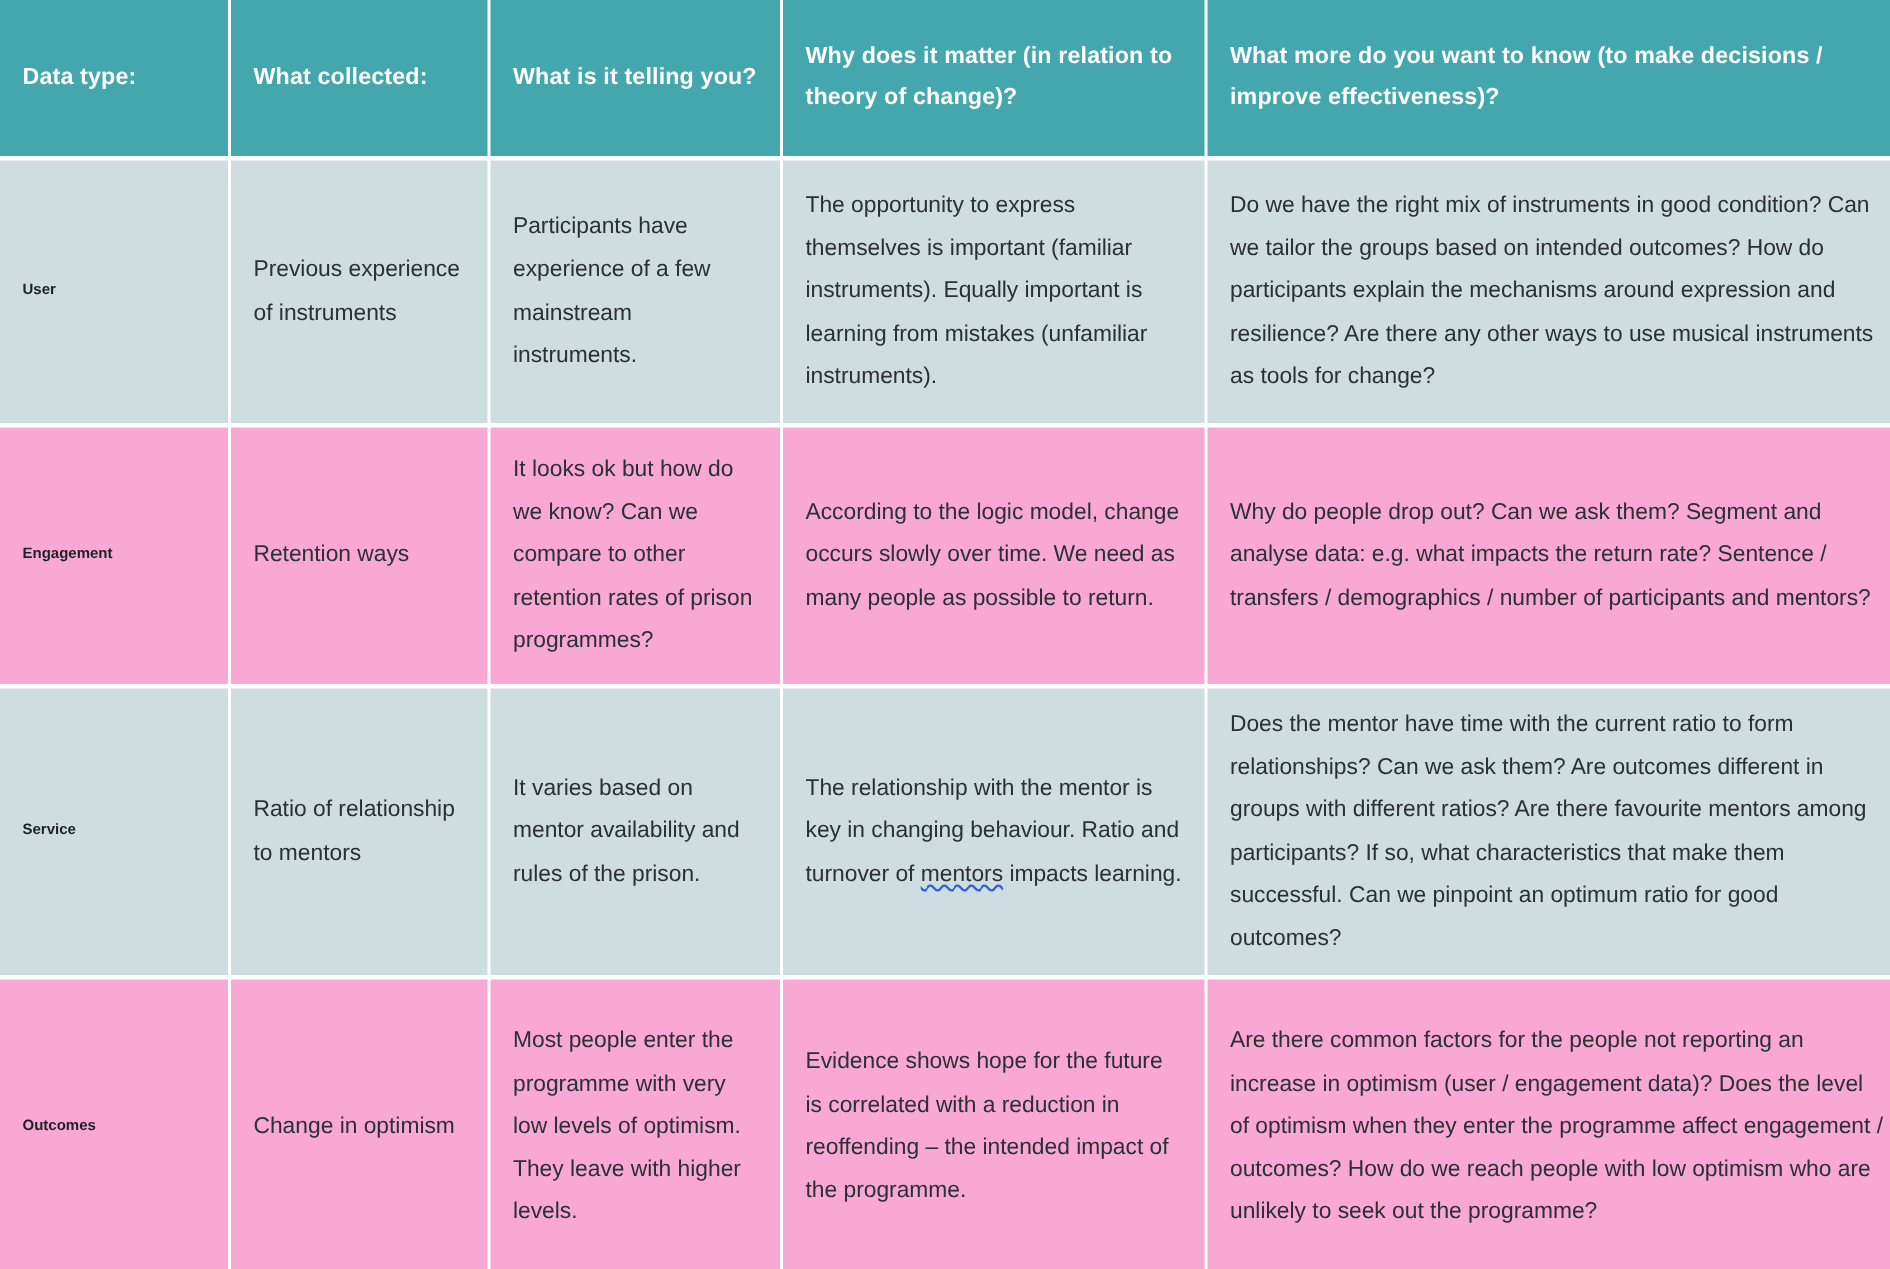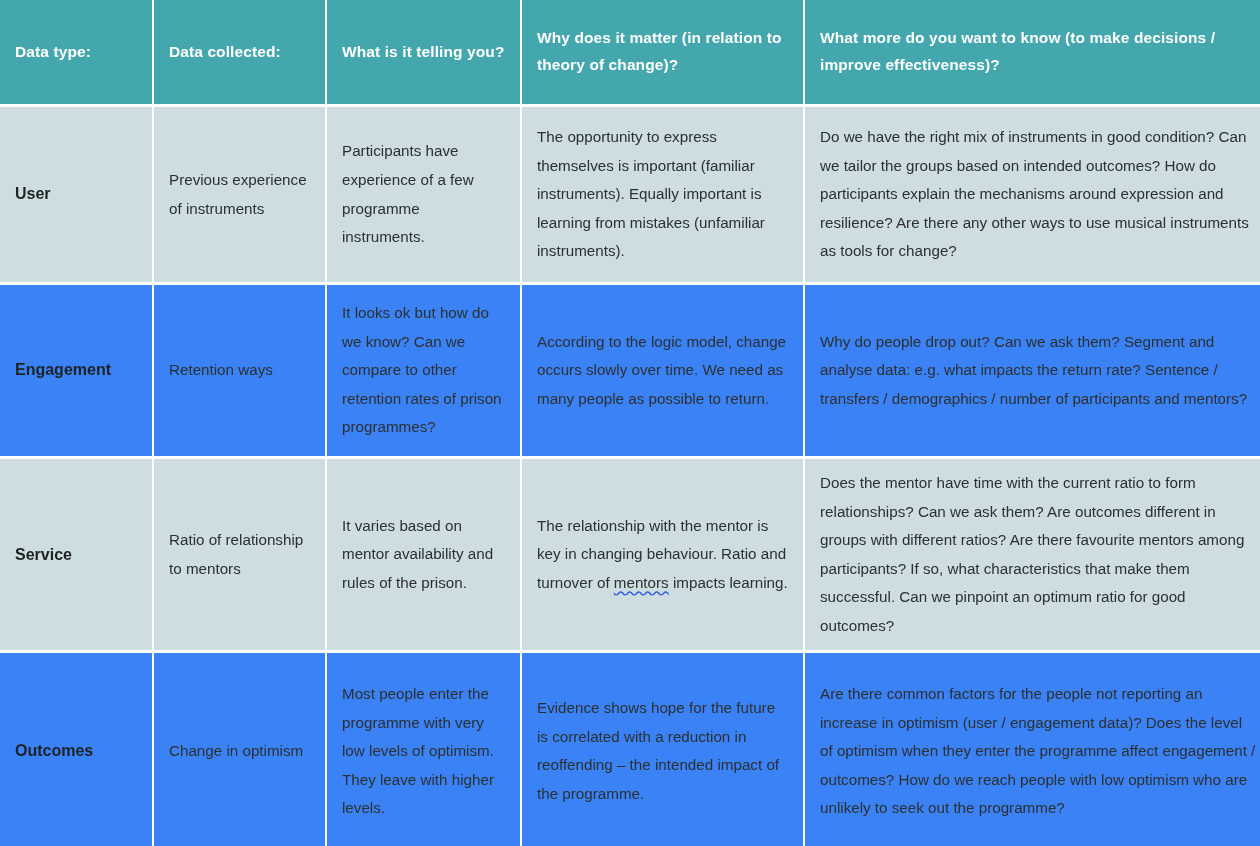--- a/index.html
+++ b/index.html
@@ -46,26 +46,26 @@
   tbody td {
     font-size: 15.2px;
     color: #2b3033;
     line-height: 1.88;
     vertical-align: middle;
     text-align: left;
     padding: 10px 14px 10px 15px;
   }
 
   tbody tr.row-dark td { background: #CEDDE0; }
-  tbody tr.row-light td { background: #3b82f6; }
+  tbody tr.row-light td { background: #f9a8d4; }
 
   tbody td.type-cell {
     font-weight: bold;
     color: #1d2225;
-    font-size: 16px;
+    font-size: 10px;
   }
 
   
   tr.r1 td { height: 175px; }
   tr.r2 td { height: 171px; }
   tr.r3 td { height: 172px; }
   tr.r4 td { height: 196px; }
 
   
   .spellerror {
@@ -82,33 +82,33 @@
     <col class="c0">
       <col class="c1">
       <col class="c2">
       <col class="c3">
       <col class="c4">
   </colgroup>
 
   <thead>
     <tr>
       <th>Data type:</th>
-      <th>Data collected:</th>
+      <th>What collected:</th>
       <th>What is it telling you?</th>
       <th>Why does it matter (in relation to theory of change)?</th>
       <th>What more do you want to know (to make decisions / improve effectiveness)?</th>
     </tr>
   </thead>
 
   <tbody>
 
     <tr class="row-dark r1">
       <td class="type-cell">User</td>
       <td>Previous experience of instruments</td>
-      <td>Participants have experience of a few programme instruments.</td>
+      <td>Participants have experience of a few mainstream instruments.</td>
       <td>The opportunity to express themselves is important (familiar instruments). Equally important is learning from mistakes (unfamiliar instruments).</td>
       <td>Do we have the right mix of instruments in good condition? Can we tailor the groups based on intended outcomes? How do participants explain the mechanisms around expression and resilience?  Are there any other ways to use musical instruments as tools for change?</td>
     </tr>
 
     <tr class="row-light r2">
       <td class="type-cell">Engagement</td>
       <td>Retention ways</td>
       <td>It looks ok but how do we know? Can we compare to other retention rates of prison programmes?</td>
       <td>According to the logic model, change occurs slowly over time. We need as many people as possible to return.</td>
       <td>Why do people drop out? Can we ask them? Segment and analyse data: e.g. what impacts the return rate? Sentence / transfers / demographics / number of participants and mentors?</td>

